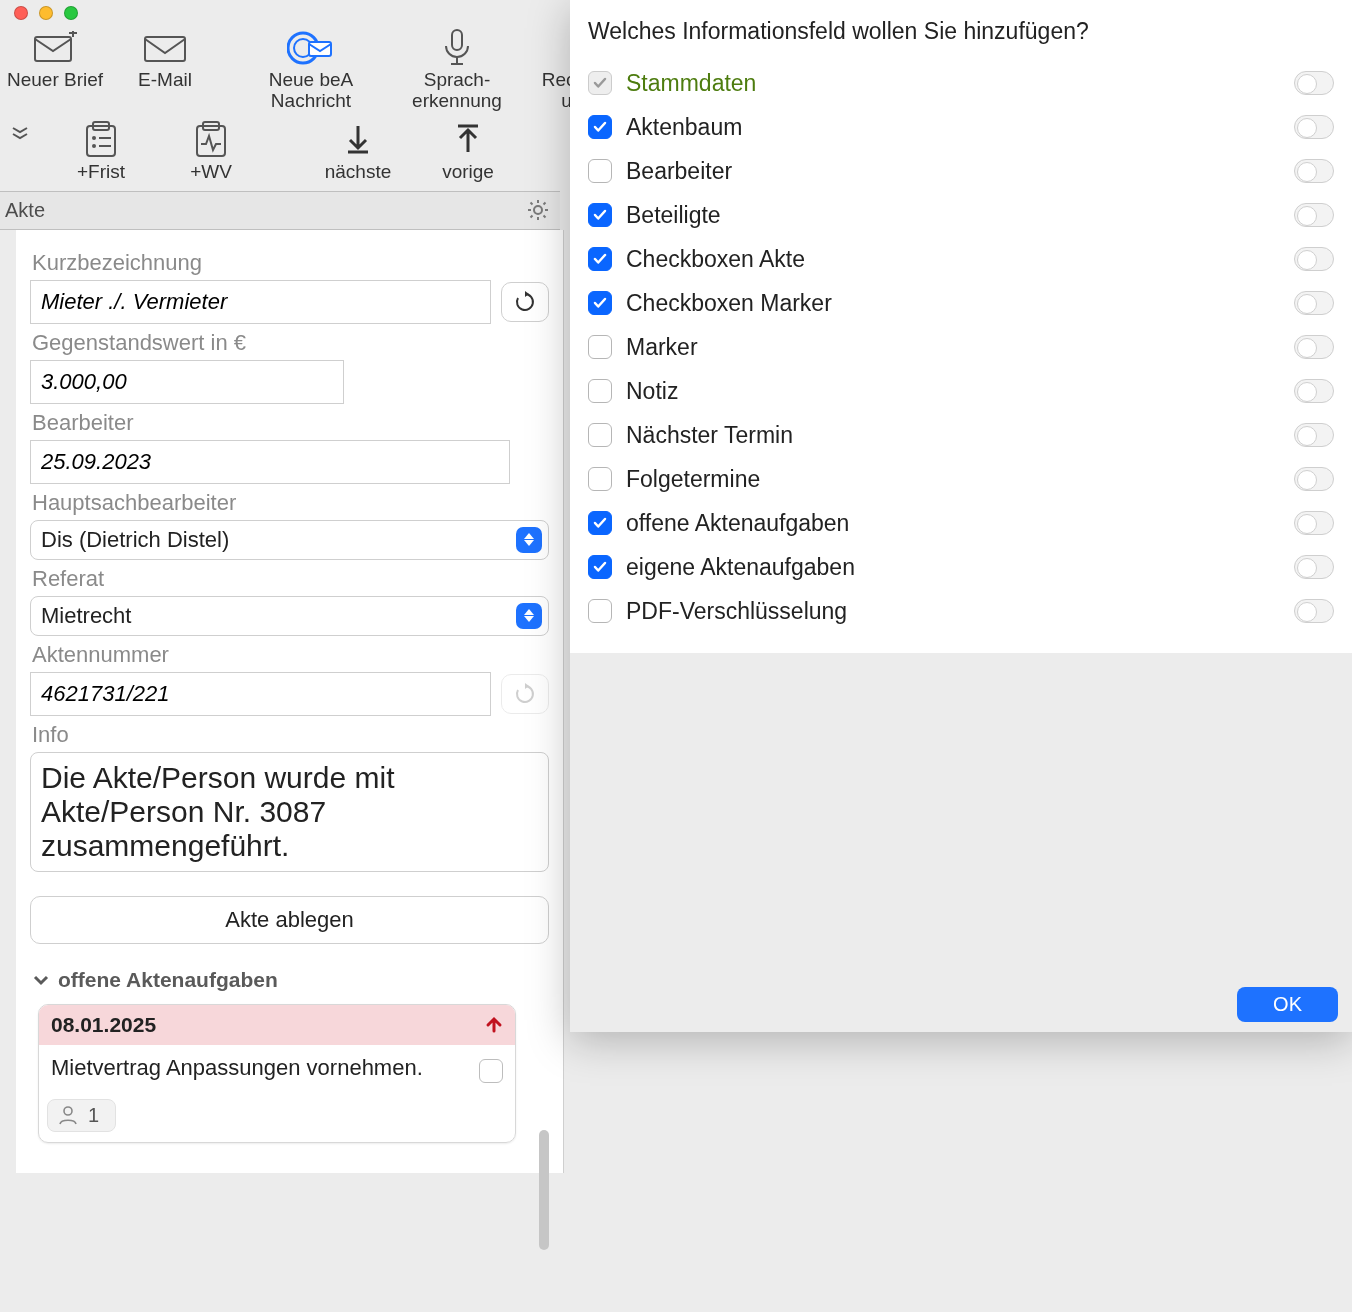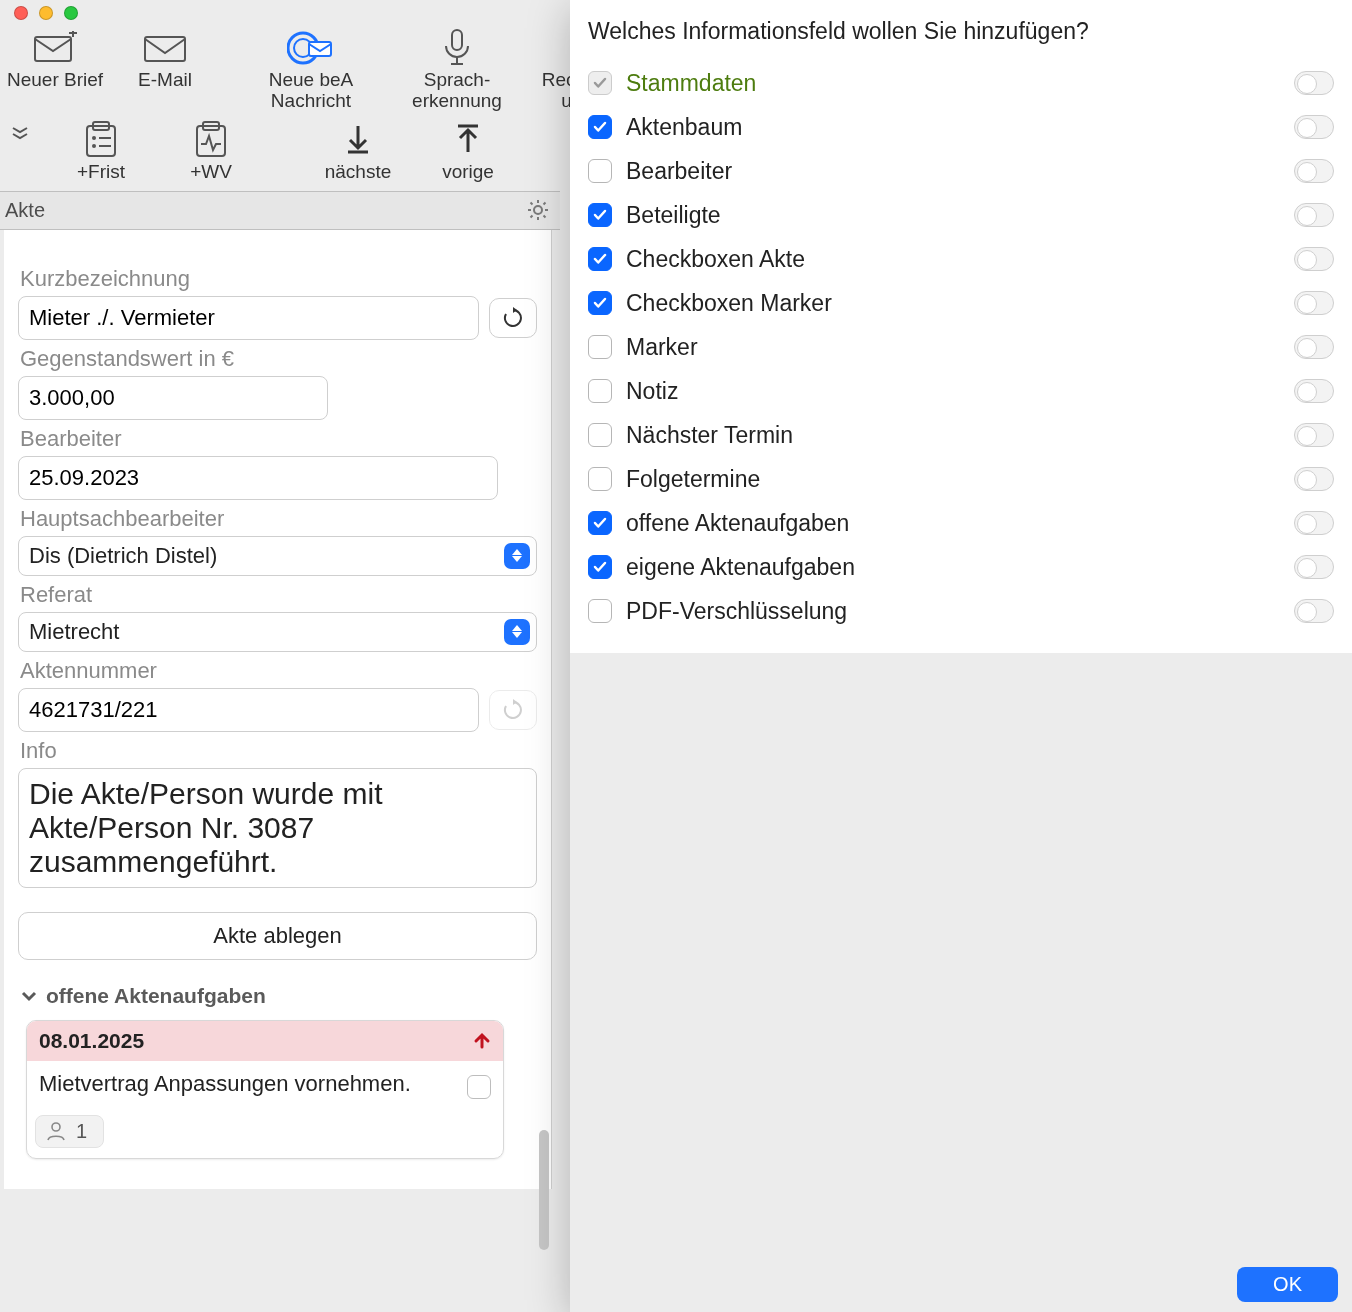--- a/index.html
+++ b/index.html
@@ -21,24 +21,24 @@
   .tb-sep { width:1px; background:#bfbfbf; margin:4px 6px; }
 
   .toolbar2 { display:flex; gap:24px; padding:6px 6px 8px 6px; align-items:flex-start; border-bottom:1px solid #bfbfbf; }
   .chev { width:28px; display:flex; align-items:center; justify-content:center; color:#555; font-size:18px; padding-top:4px; }
 
   
   .panel-header { background:#e6e6e6; border-bottom:1px solid #bfbfbf; height:38px; display:flex; align-items:center; justify-content:space-between; padding:0 10px 0 5px; font-size:20px; color:#4d4d4d; }
   .panel-header .gear { color:#7a7a7a; }
 
   
-  .content { background:#fff; width:548px; margin-left:4px; padding:30px 14px 30px 14px; border-right:1px solid #cfcfcf; }
+  .content { background:#fff; width:548px; margin-left:16px; padding:14px 14px 30px 14px; border-right:1px solid #cfcfcf; }
   .field-label { color:#8a8a8a; font-size:22px; margin:6px 2px 4px 2px; }
   .row-with-btn { display:flex; gap:10px; align-items:center; }
-  .text-input { flex:1; border:1px solid #cfcfcf; border-radius:8px; padding:8px 10px; font-size:22px; background:#fff; }
+  .text-input { flex:1; border:1px solid #cfcfcf; border-radius:0; padding:8px 10px; font-size:22px; background:#fff;font-style:italic; }
   .pill-btn { width:48px; height:40px; border:1px solid #cfcfcf; border-radius:10px; background:#fff; display:flex; align-items:center; justify-content:center; color:#444; }
   .pill-btn.disabled { opacity:.4; }
   .select { display:flex; align-items:center; justify-content:space-between; border:1px solid #cfcfcf; border-radius:8px; padding:6px 6px 6px 10px; font-size:22px; background:#fff; }
   .sel-knob { width:26px; height:26px; border-radius:7px; background:#1e72ff; display:flex; flex-direction:column; align-items:center; justify-content:center; gap:1px; }
   .sel-knob .tri { width:0; height:0; border-left:5px solid transparent; border-right:5px solid transparent; }
   .sel-knob .up { border-bottom:6px solid #fff; }
   .sel-knob .down { border-top:6px solid #fff; }
   .textarea { border:1px solid #cfcfcf; border-radius:8px; padding:8px 10px; font-size:30px; background:#fff; min-height:88px; }
   .wide-btn { border:1px solid #cfcfcf; border-radius:10px; background:#fff; text-align:center; padding:10px 0; font-size:22px; margin-top:24px; }
 
@@ -52,21 +52,21 @@
   .card-body { padding:10px 12px; display:flex; justify-content:space-between; align-items:flex-start; font-size:22px; }
   .card-body .cb { width:24px; height:24px; border:1px solid #bdbdbd; border-radius:6px; margin-top:4px; }
   .card-foot { padding:6px 8px 10px 8px; }
   .chip { display:inline-flex; align-items:center; gap:10px; background:#f2f2f2; border:1px solid #e2e2e2; border-radius:8px; padding:4px 16px 4px 10px; font-size:20px; color:#555; }
 
   
   .vscroll { position:absolute; left:538px; top:1130px; width:12px; height:150px; background:transparent; }
   .vscroll .thumb { width:10px; height:120px; background:#c6c6c6; border-radius:6px; margin-left:1px; }
 
   
-  .popover { position:absolute; left:570px; top:0; width:782px; height:1312px; background:#ececec; box-shadow:0 8px 40px rgba(0,0,0,.25); }
+  .popover { position:absolute; left:570px; top:0; width:782px; height:1032px; background:#ececec; box-shadow:0 8px 40px rgba(0,0,0,.25); }
   .popover-inner { background:#fff; }
   .popover-title { font-size:23px; padding:18px 18px 12px 18px; color:#222; }
   .opt-list { padding:4px 18px 20px 18px; }
   .opt { display:flex; align-items:center; justify-content:space-between; height:44px; font-size:23px; }
   .opt-left { display:flex; align-items:center; gap:14px; }
   .cb-box { width:24px; height:24px; border:1px solid #b6b6b6; border-radius:6px; background:#fff; display:flex; align-items:center; justify-content:center; }
   .cb-box.checked { background:#0a66ff; border-color:#0a66ff; }
   .cb-box.disabled { background:#eee; border-color:#ccc; }
   .cb-box svg { width:16px; height:16px; }
   .opt.disabled .opt-label { color:#4d7c0f; }

